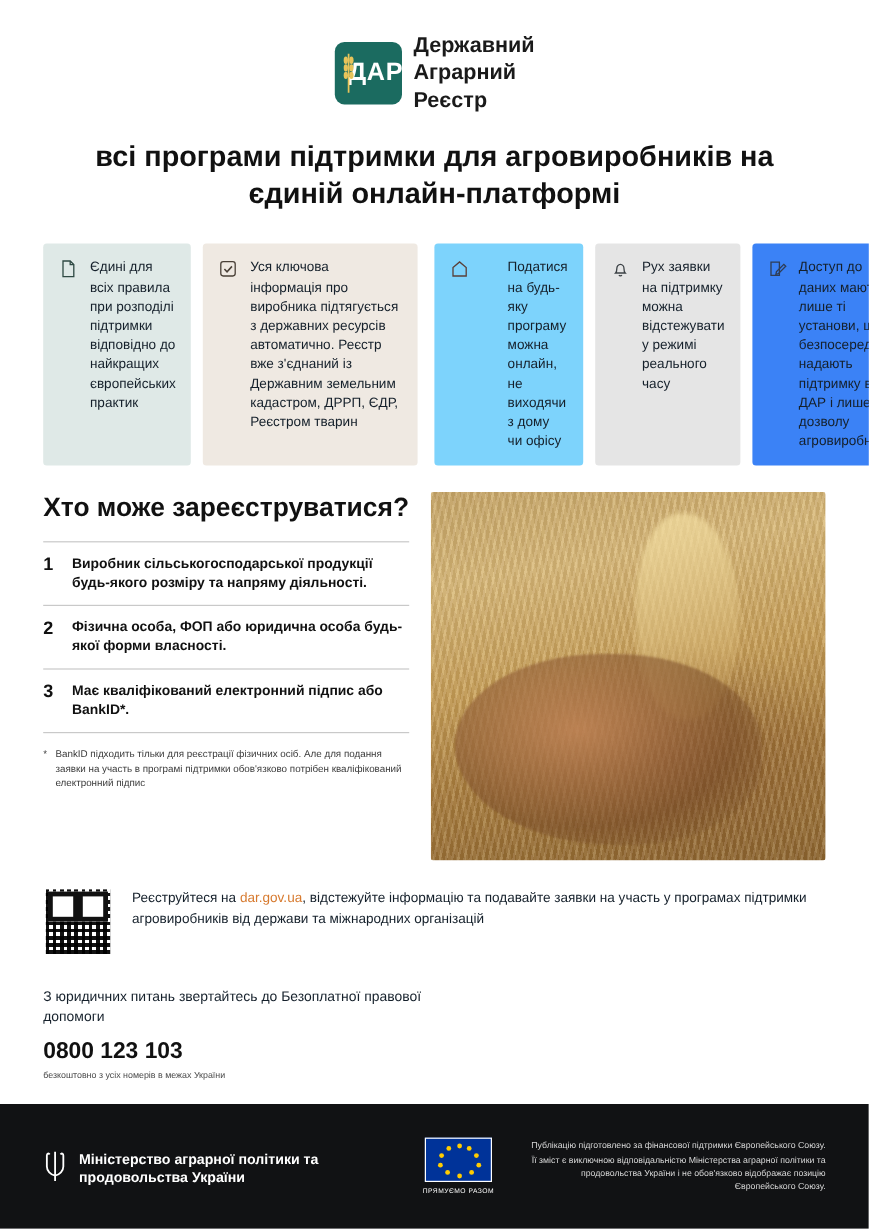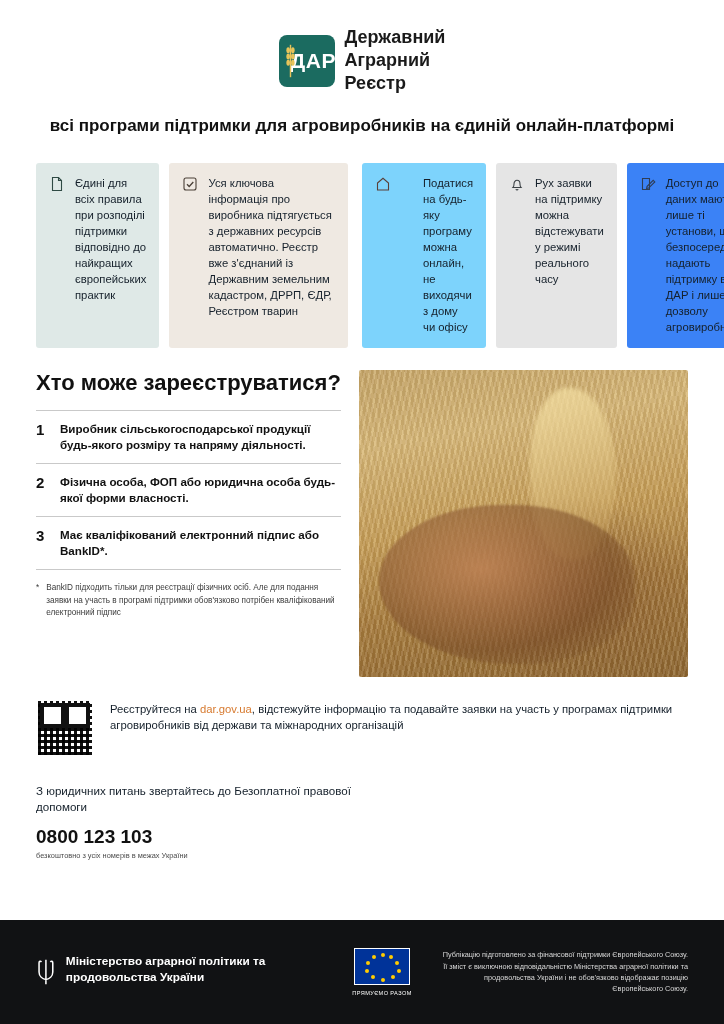--- a/index.html
+++ b/index.html
@@ -29,21 +29,21 @@
   .logo-mark .wheat {
     position: absolute; left: 7px; top: 9px; width: 9px; height: 34px;
   }
   .logo-mark .dar-text { margin-left: 13px; }
   .logo-words {
     font-size: 18px; font-weight: bold; line-height: 1.28; color: #1a1a1a;
   }
 
   
   .headline {
-    text-align: center; font-size: 17px; font-weight: bold;
+    text-align: center; font-size: 24px; font-weight: bold;
     line-height: 1.3; margin: 20px 40px 0; color: #111;
   }
 
   
   .features {
     display: flex; gap: 14px; margin: 26px 36px 0;
   }
   .col { display: flex; flex-direction: row; gap: 10px; width: 50%; }
   .card {
     display: flex; gap: 10px; padding: 12px 13px;
@@ -135,21 +135,21 @@
   .c-phone { font-size: 19px; font-weight: bold; margin-top: 10px; color:#111; }
   .c-small { font-size: 7.4px; color:#4a4a4a; margin-top: 3px; line-height:1.35; }
   .c-mail { font-size: 17px; font-weight: bold; margin-top: 14px; color:#111; }
 
   
   .footer {
     position: absolute; left:0; right:0; bottom:0; height: 104px;
     background: #111214; color:#fff;
     display: flex; align-items: center; padding: 0 36px; gap: 24px;
   }
-  .min-logo { display:flex; align-items:flex-start; gap: 10px; width: 290px; }
+  .min-logo { display:flex; align-items:flex-end; gap: 10px; width: 290px; }
   .trident { width: 26px; height: 36px; }
   .min-txt { font-size: 11.8px; font-weight: bold; line-height: 1.32; }
   .eu { width: 64px; text-align:center; }
   .eu-flag {
     width: 56px; height: 37px; background: #003399; border: 1px solid #fff;
     position: relative; margin: 0 auto;
   }
   .eu-star {
     position:absolute; width:4px; height:4px; background:#ffcc00; border-radius:50%;
   }

